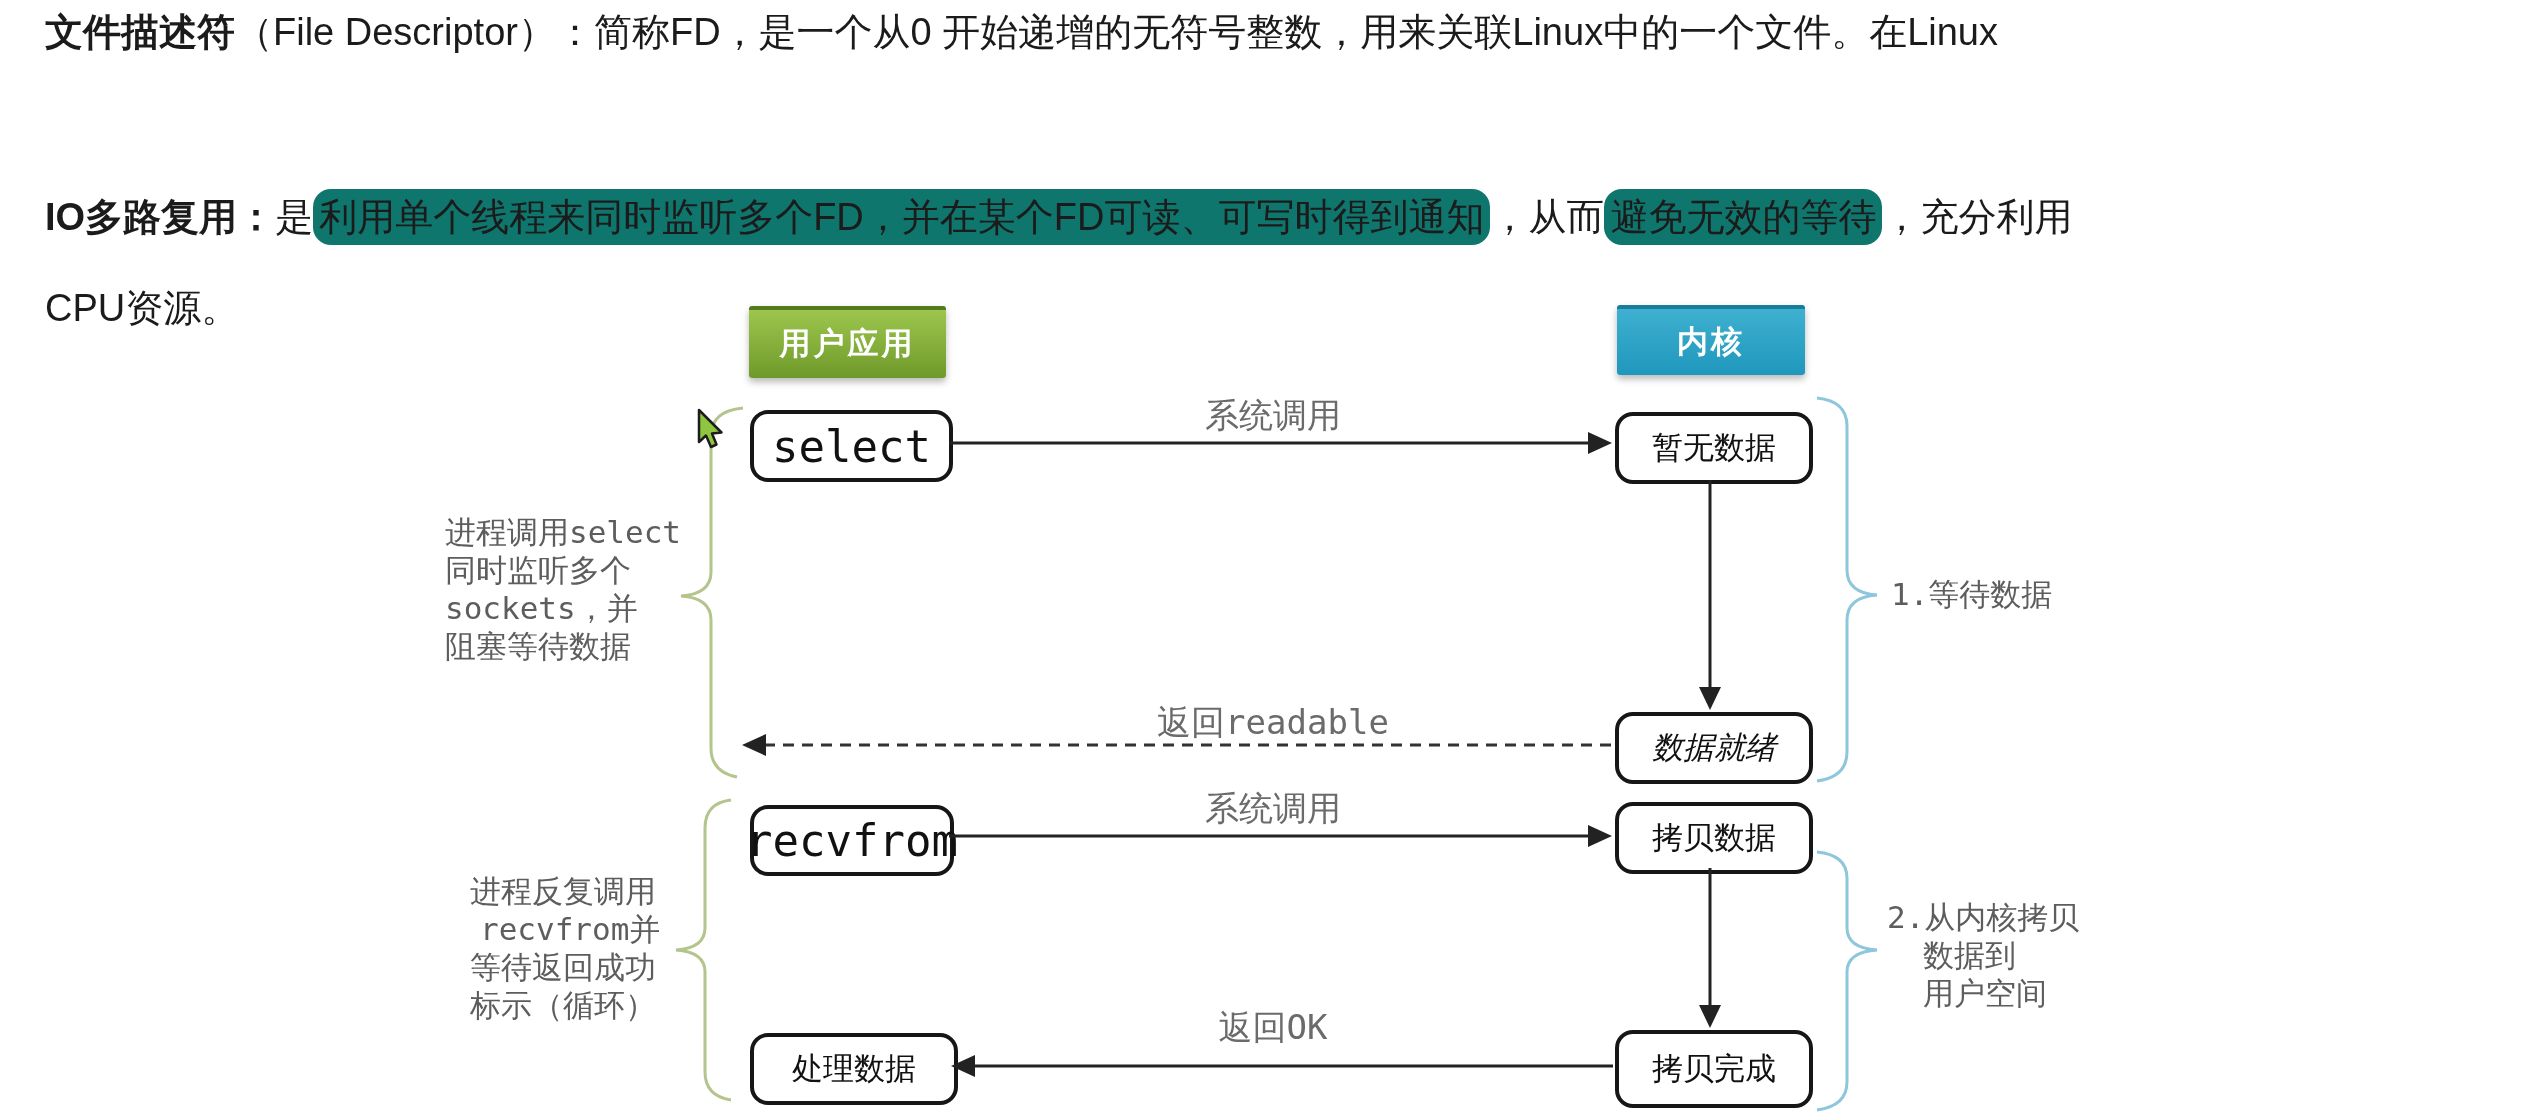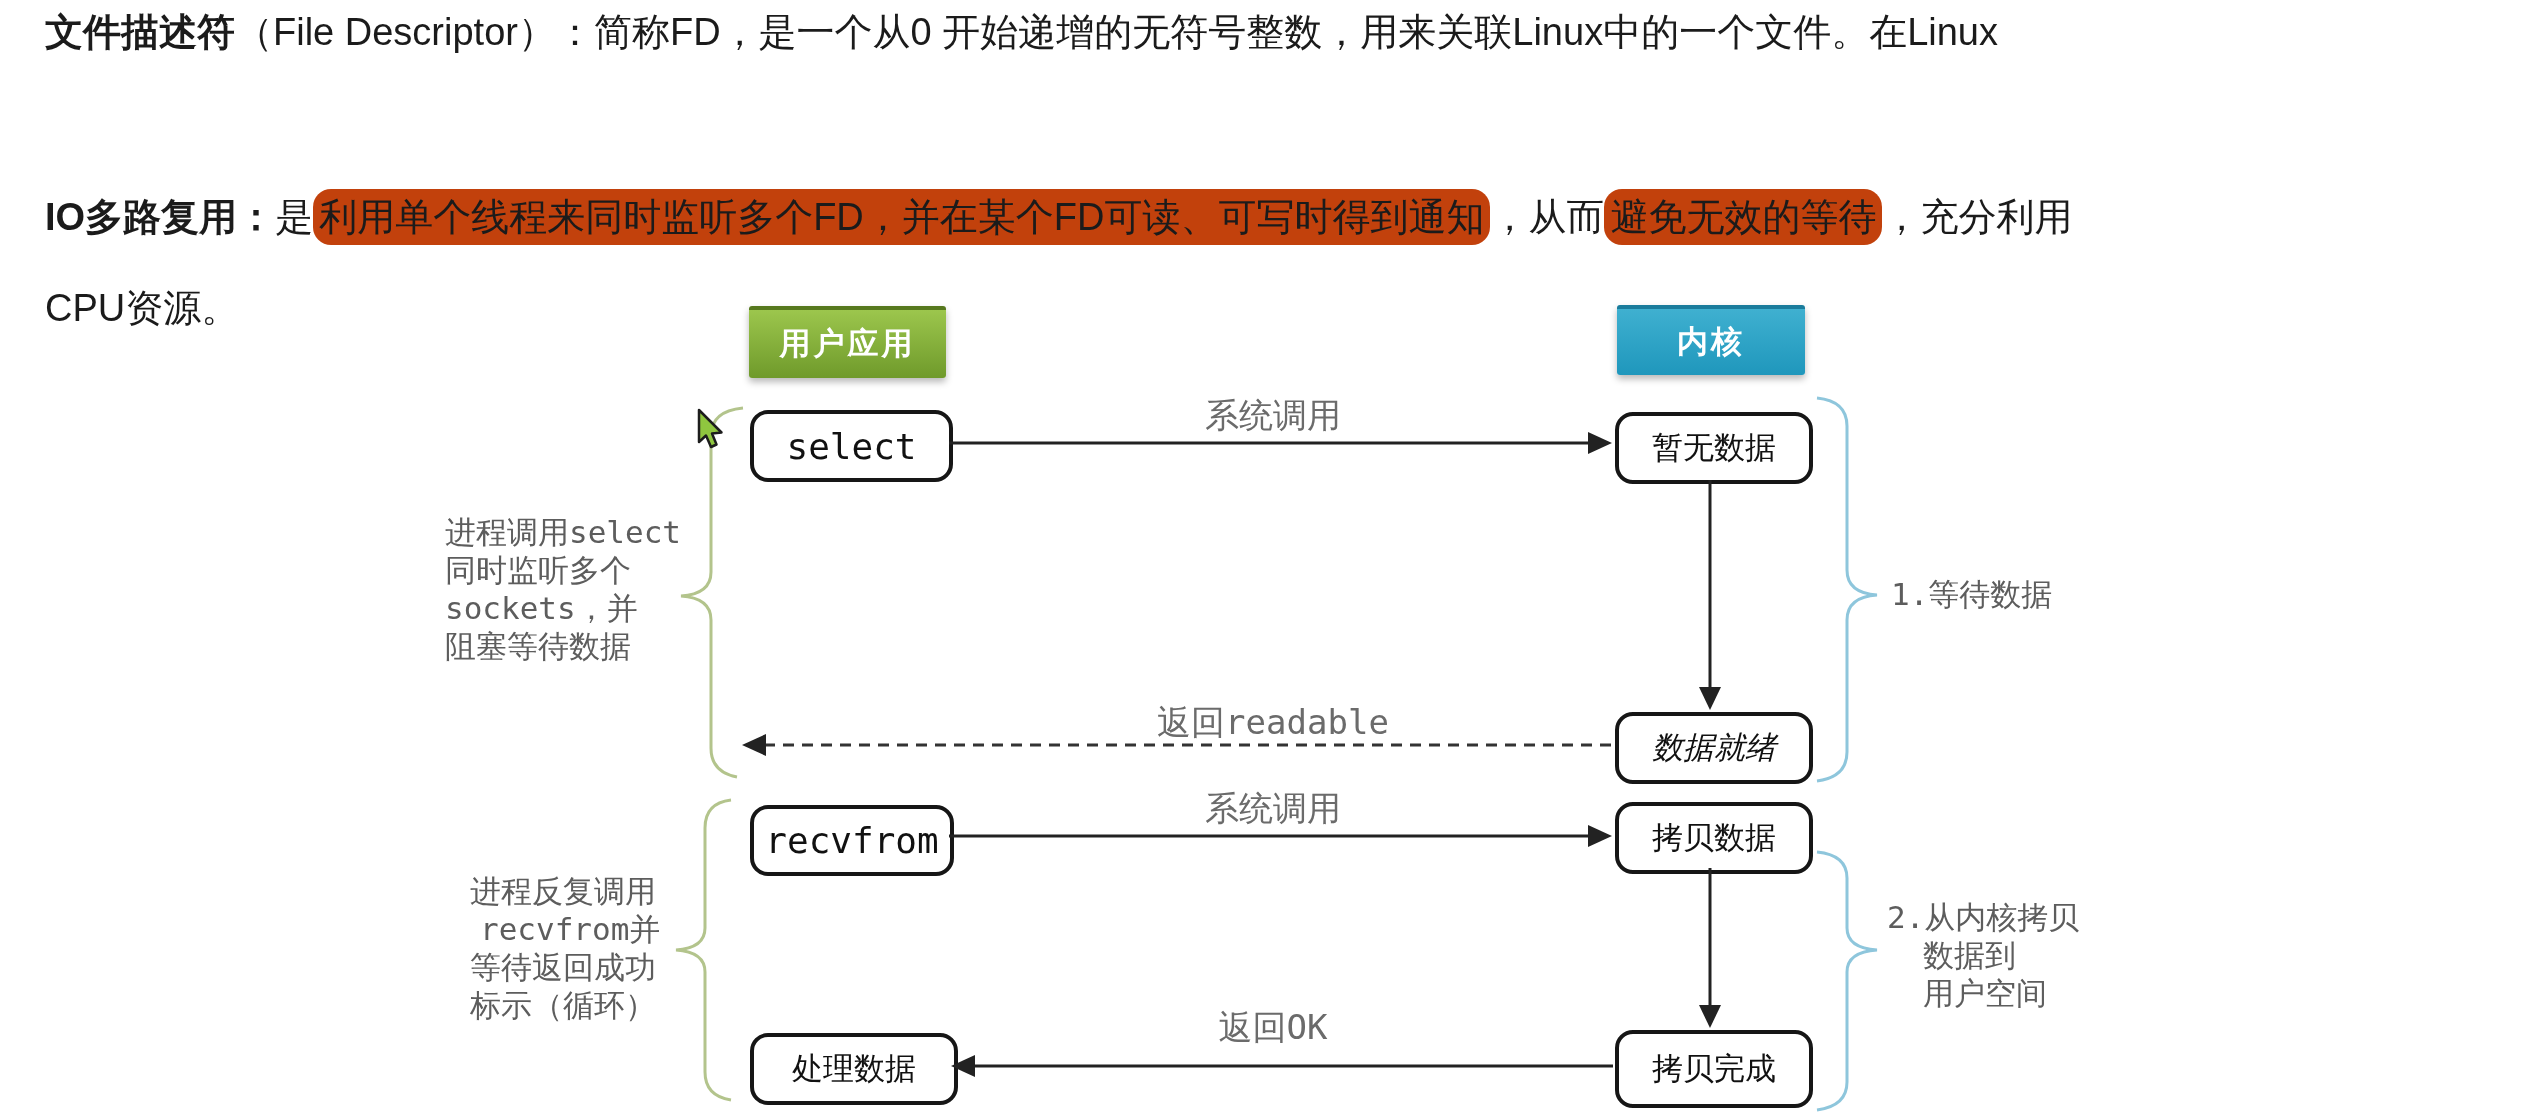--- a/index.html
+++ b/index.html
@@ -3,38 +3,38 @@
 <meta charset="utf-8">
 <style>
   html,body{margin:0;padding:0;background:#ffffff;}
   .canvas{
     position:relative;width:2540px;height:1119px;background:#ffffff;overflow:hidden;
     font-family:"Liberation Sans", sans-serif;color:#1b1b1b;margin-left:15px;
   }
   
   .tline{position:absolute;left:30px;white-space:nowrap;font-size:38px;line-height:52px;color:#1b1b1b;}
   .tline .b{font-weight:700;}
-  .hl{background:#c2410c;border-radius:18px;padding:7px 6px;}
+  .hl{background:#0f766e;border-radius:18px;padding:7px 6px;}
   
   .hdr{
     position:absolute;display:flex;align-items:center;justify-content:center;
     color:#ffffff;font-weight:700;font-size:31px;letter-spacing:3px;
     border-radius:3px;box-shadow:0 4px 7px rgba(0,0,0,.28);
   }
   .hdr-user{left:734px;top:306px;width:197px;height:68px;
     border-top:4px solid #56781e;background:linear-gradient(#9cc64d,#6f9a2b);}
   .hdr-kernel{left:1602px;top:305px;width:188px;height:66px;
     border-top:4px solid #1a7c9c;background:linear-gradient(#3fb0d0,#1f97bc);}
   
   .fbox{
     position:absolute;display:flex;align-items:center;justify-content:center;
     background:#ffffff;border:4px solid #161616;border-radius:18px;
     font-size:31px;color:#111;white-space:nowrap;
   }
-  .fbox.mono{font-family:"DejaVu Sans Mono", monospace;font-size:36px;}
+  .fbox.mono{font-family:"DejaVu Sans Mono", monospace;font-size:44px;}
   .bx-select      {left:735px; top:410px;width:195px;height:64px;}
   .bx-nodata      {left:1600px;top:412px;width:190px;height:64px;}
   .bx-ready       {left:1600px;top:712px;width:190px;height:64px;font-style:italic;}
   .bx-recvfrom    {left:735px; top:805px;width:196px;height:63px;}
   .bx-copydata    {left:1600px;top:802px;width:190px;height:64px;}
   .bx-process     {left:735px; top:1033px;width:200px;height:64px;}
   .bx-copydone    {left:1600px;top:1030px;width:190px;height:70px;}
   
   .alabel{position:absolute;color:#6b6b6b;font-size:34px;white-space:nowrap;
     font-family:"DejaVu Sans Mono", monospace;transform:translateX(-50%);}

